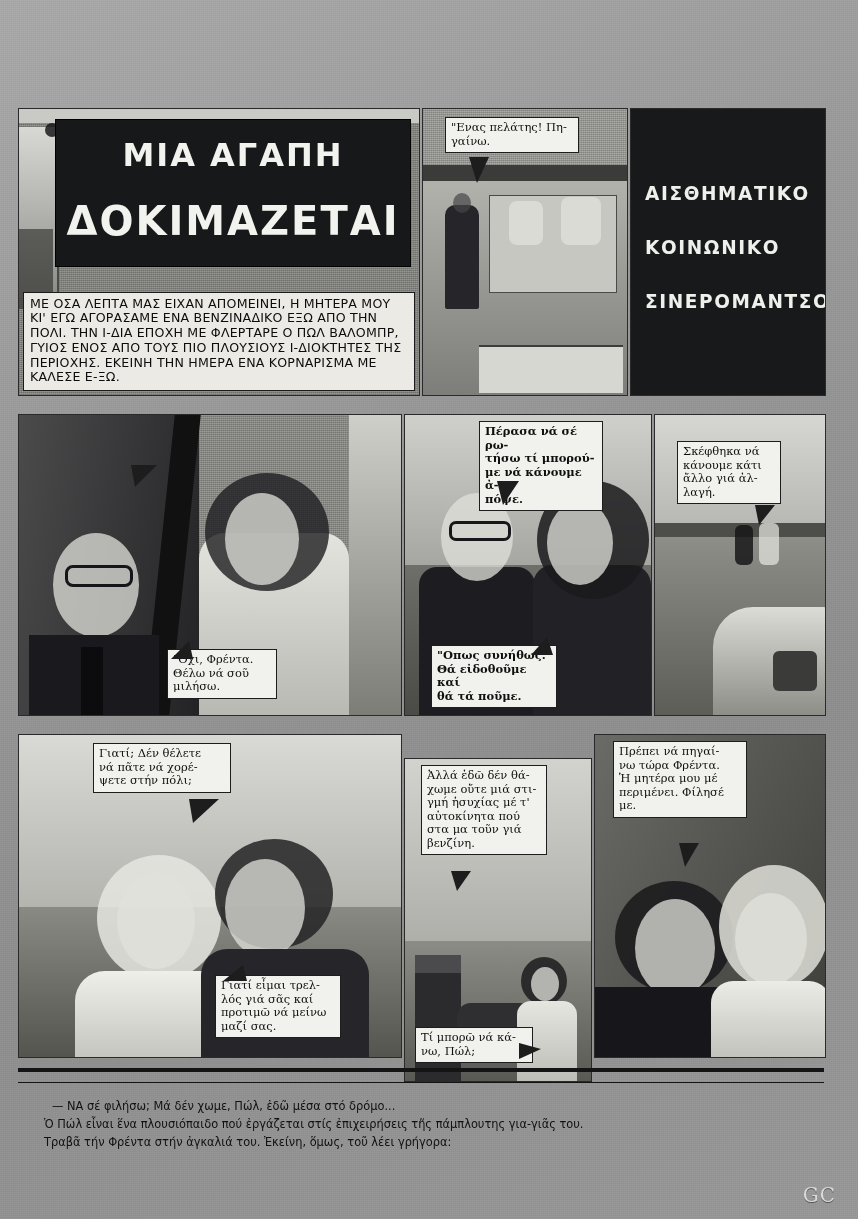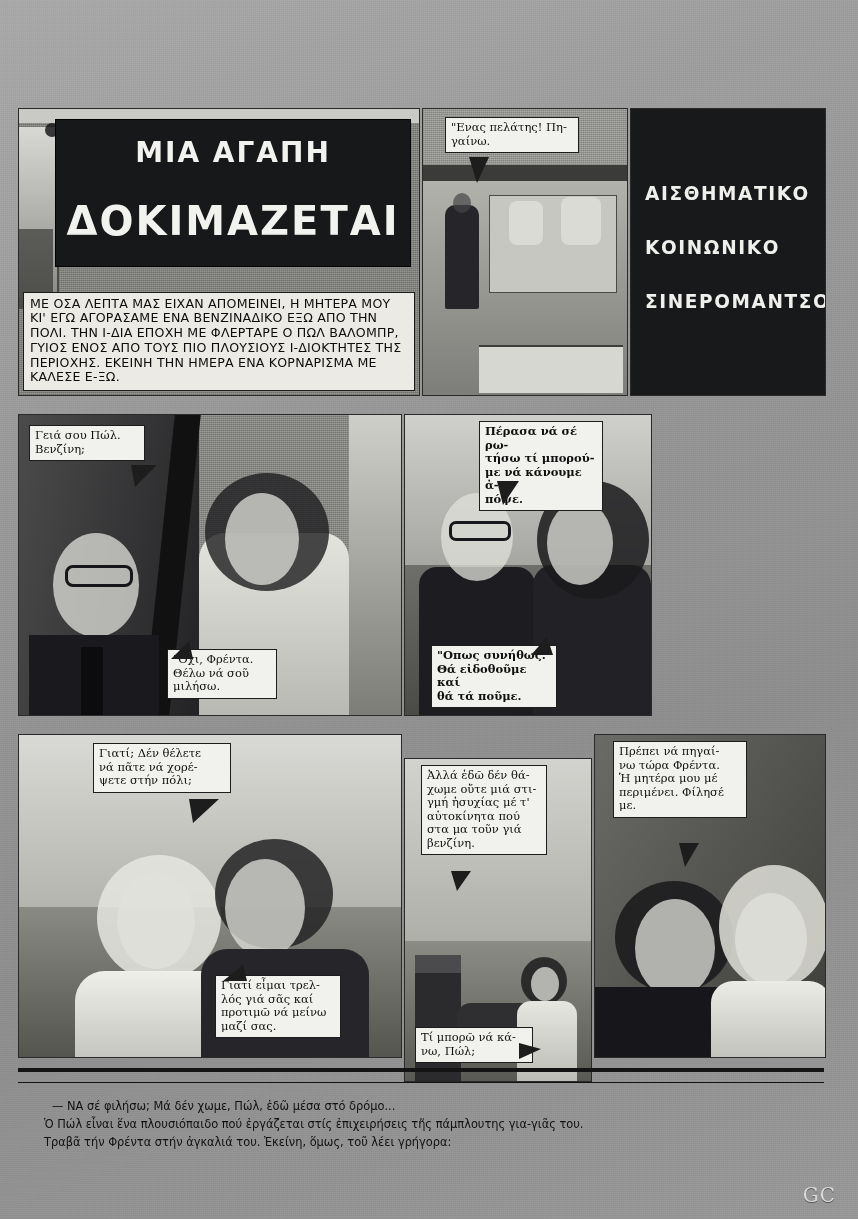--- a/index.html
+++ b/index.html
@@ -74,21 +74,21 @@
     background: #16181a;
     border: 1px solid #000;
   }
   #panel-title .title-line {
     color: #f2f2ef;
     font-family: "DejaVu Sans", sans-serif;
     font-weight: bold;
     letter-spacing: 2px;
     text-align: center;
   }
-  #panel-title .t1 { position:absolute; left:0; right:0; top:16px; font-size: 28px; }
+  #panel-title .t1 { position:absolute; left:0; right:0; top:16px; font-size: 32px; }
   #panel-title .t2 { position:absolute; left:0; right:0; top:78px; font-size: 40px; }
   .caption-box {
     position: absolute;
     left: 4px; right: 4px; bottom: 4px;
     background: #eceae5;
     border: 1px solid #1b1b1b;
     padding: 4px 6px 5px 6px;
     font-family: "DejaVu Sans", sans-serif;
     font-size: 12.6px;
     line-height: 1.17;
@@ -195,22 +195,20 @@
       <div style="position:absolute;left:140px;top:0;width:26px;height:300px;background:#111;transform:skewX(-6deg);"></div>
       <div class="blob light" style="left:34px;top:118px;width:86px;height:104px;"></div>
       <div style="position:absolute;left:46px;top:150px;width:62px;height:16px;border:3px solid #16161a;border-radius:8px;"></div>
       <div style="position:absolute;left:10px;top:220px;width:130px;height:80px;background:#1a1a1e;"></div>
       <div style="position:absolute;left:62px;top:232px;width:22px;height:68px;background:#0c0c0f;"></div>
       <div style="position:absolute;left:180px;top:118px;width:150px;height:182px;background:linear-gradient(#e4e4df,#b9b9b3);border-radius:26px 26px 0 0;"></div>
       <div class="blob mid" style="left:186px;top:58px;width:124px;height:118px;background:rgba(30,30,32,.8);"></div>
       <div class="blob light" style="left:206px;top:78px;width:74px;height:92px;"></div>
       <div style="position:absolute;left:330px;top:0;right:0;bottom:0;background:linear-gradient(#cfcfca,#7d7d78);"></div>
 
-      <div class="bubble" style="left:10px; top:10px; width:116px;">Γειά σου Πώλ.
-Βενζίνη;</div>
       <div class="tail" style="left:112px;top:50px;border-left:4px solid transparent;border-right:22px solid transparent;border-top:22px solid #1d1d1d;"></div>
 
       <div class="bubble" style="left:148px; top:234px; width:110px;">"Οχι, Φρέντα.
 Θέλω νά σοῦ
 μιλήσω.</div>
       <div class="tail" style="left:152px;top:226px;border-left:18px solid transparent;border-right:4px solid transparent;border-bottom:18px solid #1d1d1d;"></div>
     </div>
 
     <div class="panel" id="panel-5" style="left:386px; top:306px; width:246px; height:300px;font-weight:bold;">
       <div class="photo" style="background-color:#a2a29c;"></div>
@@ -228,20 +226,36 @@
 με νά κάνουμε ἀ-
 πόψε.</div>
       <div class="tail" style="left:92px;top:66px;border-left:6px solid transparent;border-right:16px solid transparent;border-top:24px solid #1d1d1d;"></div>
 
       <div class="bubble" style="left:26px; top:230px; width:126px;">"Οπως συνήθως.
 Θά εἰδοθοῦμε καί
 θά τά ποῦμε.</div>
       <div class="tail" style="left:126px;top:222px;border-left:16px solid transparent;border-right:6px solid transparent;border-bottom:18px solid #1d1d1d;"></div>
     </div>
 
+    <div class="panel" id="panel-6" style="left:636px; top:306px; width:170px; height:300px;">
+      <div class="photo" style="background-color:#a8a8a2;"></div>
+      <div class="sky" style="height:122px;background:linear-gradient(#d6d6d2,#b4b4b0);"></div>
+      <div style="position:absolute;left:0;right:0;top:108px;height:20px;background:#4d4d49;"></div>
+      <div class="ground" style="height:178px;background:linear-gradient(#8e8e88,#5d5d58);"></div>
+      <div class="blob dark" style="left:80px;top:110px;width:18px;height:40px;border-radius:6px;"></div>
+      <div class="blob light" style="left:104px;top:108px;width:20px;height:42px;border-radius:6px;"></div>
+      <div style="position:absolute;left:58px;top:192px;right:-10px;height:108px;background:linear-gradient(#dcdcd6,#8e8e88);border-radius:40px 12px 0 0;"></div>
+      <div style="position:absolute;left:118px;top:236px;width:44px;height:40px;background:#3b3b39;border-radius:6px;"></div>
+
+      <div class="bubble" style="left:22px; top:26px; width:104px;">Σκέφθηκα νά
+κάνουμε κάτι
+ἄλλο γιά ἀλ-
+λαγή.</div>
+      <div class="tail" style="left:100px;top:90px;border-left:4px solid transparent;border-right:16px solid transparent;border-top:20px solid #1d1d1d;"></div>
+    </div>
 
     <div class="panel" id="panel-7" style="left:0px; top:626px; width:382px; height:322px;">
       <div class="photo" style="background-color:#a5a59f;"></div>
       <div class="sky" style="height:180px;background:linear-gradient(#d9d9d5,#b3b3ae);"></div>
       <div class="ground" style="height:150px;background:linear-gradient(#8a8a84,#55554f);"></div>
       <div class="blob mid" style="left:78px;top:120px;width:124px;height:126px;background:rgba(230,230,224,.85);"></div>
       <div class="blob light" style="left:98px;top:138px;width:78px;height:96px;"></div>
       <div style="position:absolute;left:56px;top:236px;width:162px;height:86px;background:linear-gradient(#efefe9,#c6c6c0);border-radius:30px 30px 0 0;"></div>
       <div class="blob mid" style="left:196px;top:104px;width:118px;height:110px;background:rgba(35,35,36,.85);"></div>
       <div class="blob light" style="left:206px;top:124px;width:80px;height:98px;"></div>

